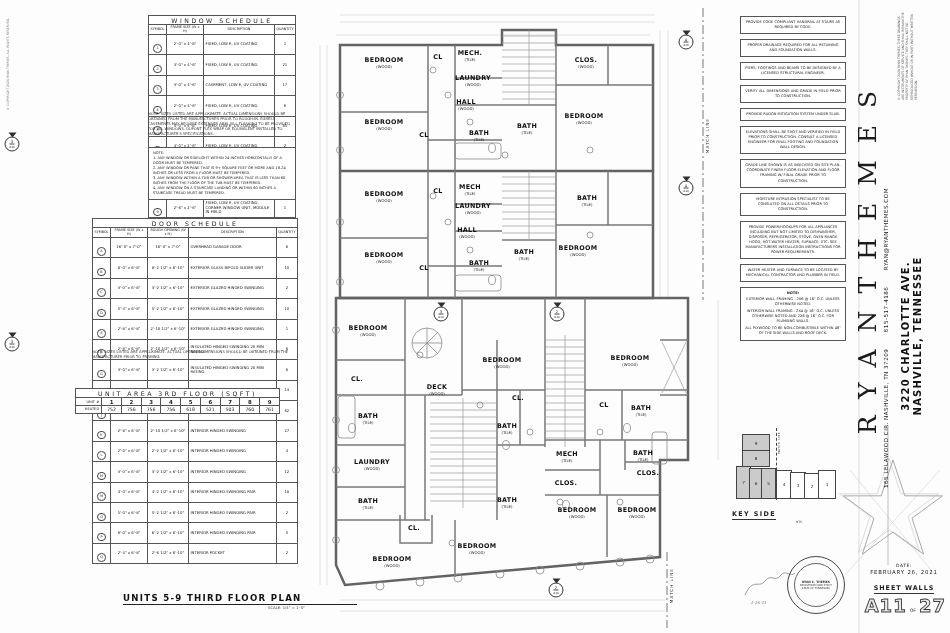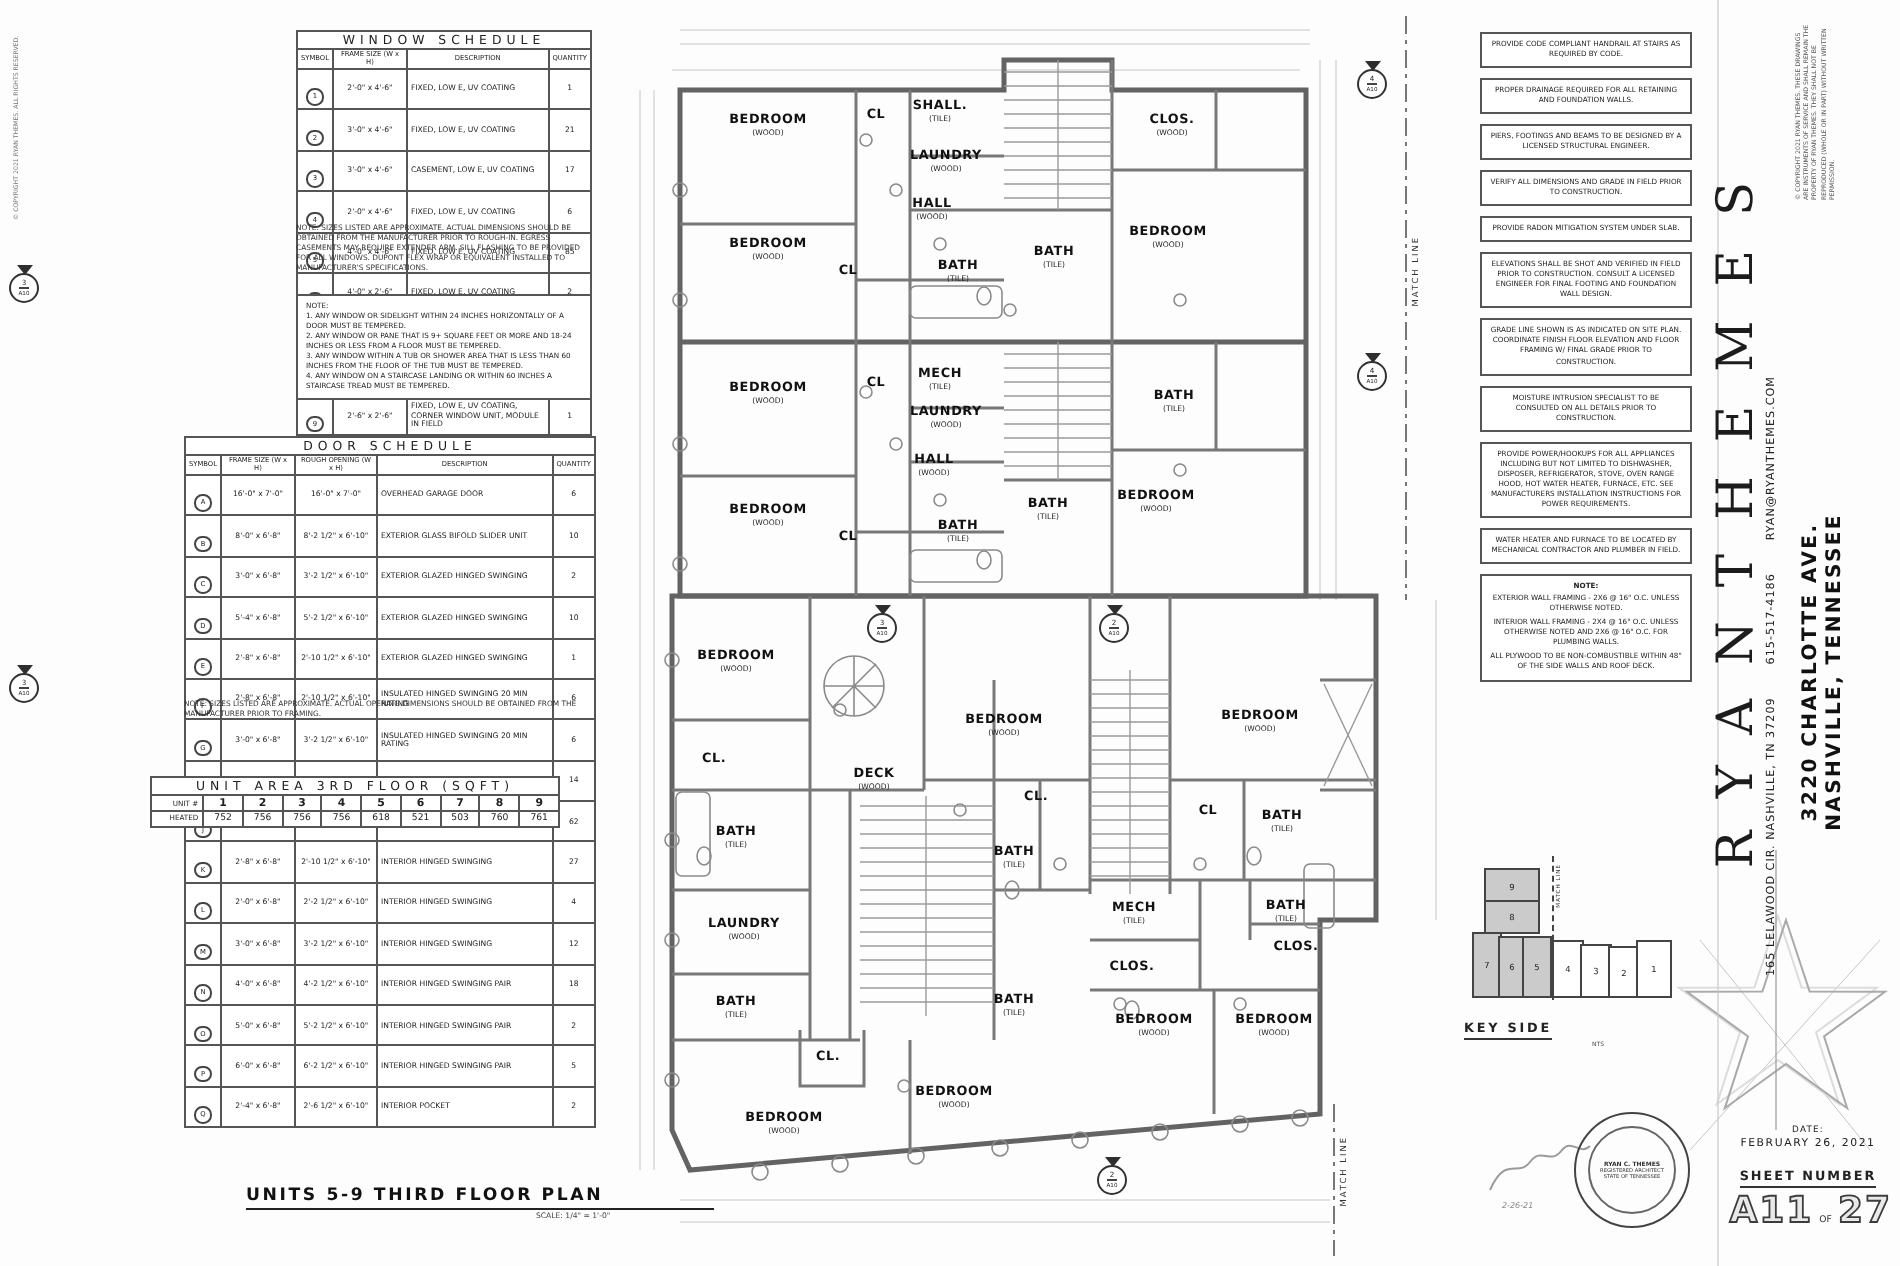--- a/index.html
+++ b/index.html
@@ -201,21 +201,21 @@
         <div class="rl-name">BEDROOM</div>
         <div class="rl-sub">(WOOD)</div>
       </div>
 
       <div class="room-label" style="left: 438px; top: 57px;">
         <div class="rl-name">CL</div>
         <div class="rl-sub"></div>
       </div>
 
       <div class="room-label" style="left: 470px; top: 55px;">
-        <div class="rl-name">SHALL.</div>
+        <div class="rl-name">MECH.</div>
         <div class="rl-sub">(TILE)</div>
       </div>
 
       <div class="room-label" style="left: 473px; top: 80px;">
         <div class="rl-name">LAUNDRY</div>
         <div class="rl-sub">(WOOD)</div>
       </div>
 
       <div class="room-label" style="left: 466px; top: 104px;">
         <div class="rl-name">HALL</div>
@@ -796,21 +796,21 @@
   <div class="project">
     <div>3220 CHARLOTTE AVE.</div>
     <div>NASHVILLE, TENNESSEE</div>
   </div>
   <div class="copyright">© COPYRIGHT 2021 RYAN THEMES. THESE DRAWINGS ARE INSTRUMENTS OF SERVICE AND SHALL REMAIN THE PROPERTY OF RYAN THEMES. THEY SHALL NOT BE REPRODUCED (WHOLE OR IN PART) WITHOUT WRITTEN PERMISSION.</div>
   <div class="margin-note">© COPYRIGHT 2021 RYAN THEMES. ALL RIGHTS RESERVED.</div>
 
   <div class="sheetinfo">
     <div class="date-label">DATE:</div>
     <div class="date-value">FEBRUARY 26, 2021</div>
-    <div><span class="sheet-label">SHEET NUMBER</span></div>
+    <div><span class="sheet-label">SHEET WALLS</span></div>
     <div class="sheet-num">
       <span class="sn-big">A11</span>
       <span class="sn-of">OF</span>
       <span class="sn-big">27</span>
     </div>
   </div>
 
   <div class="keyplan">
     <div>
 

